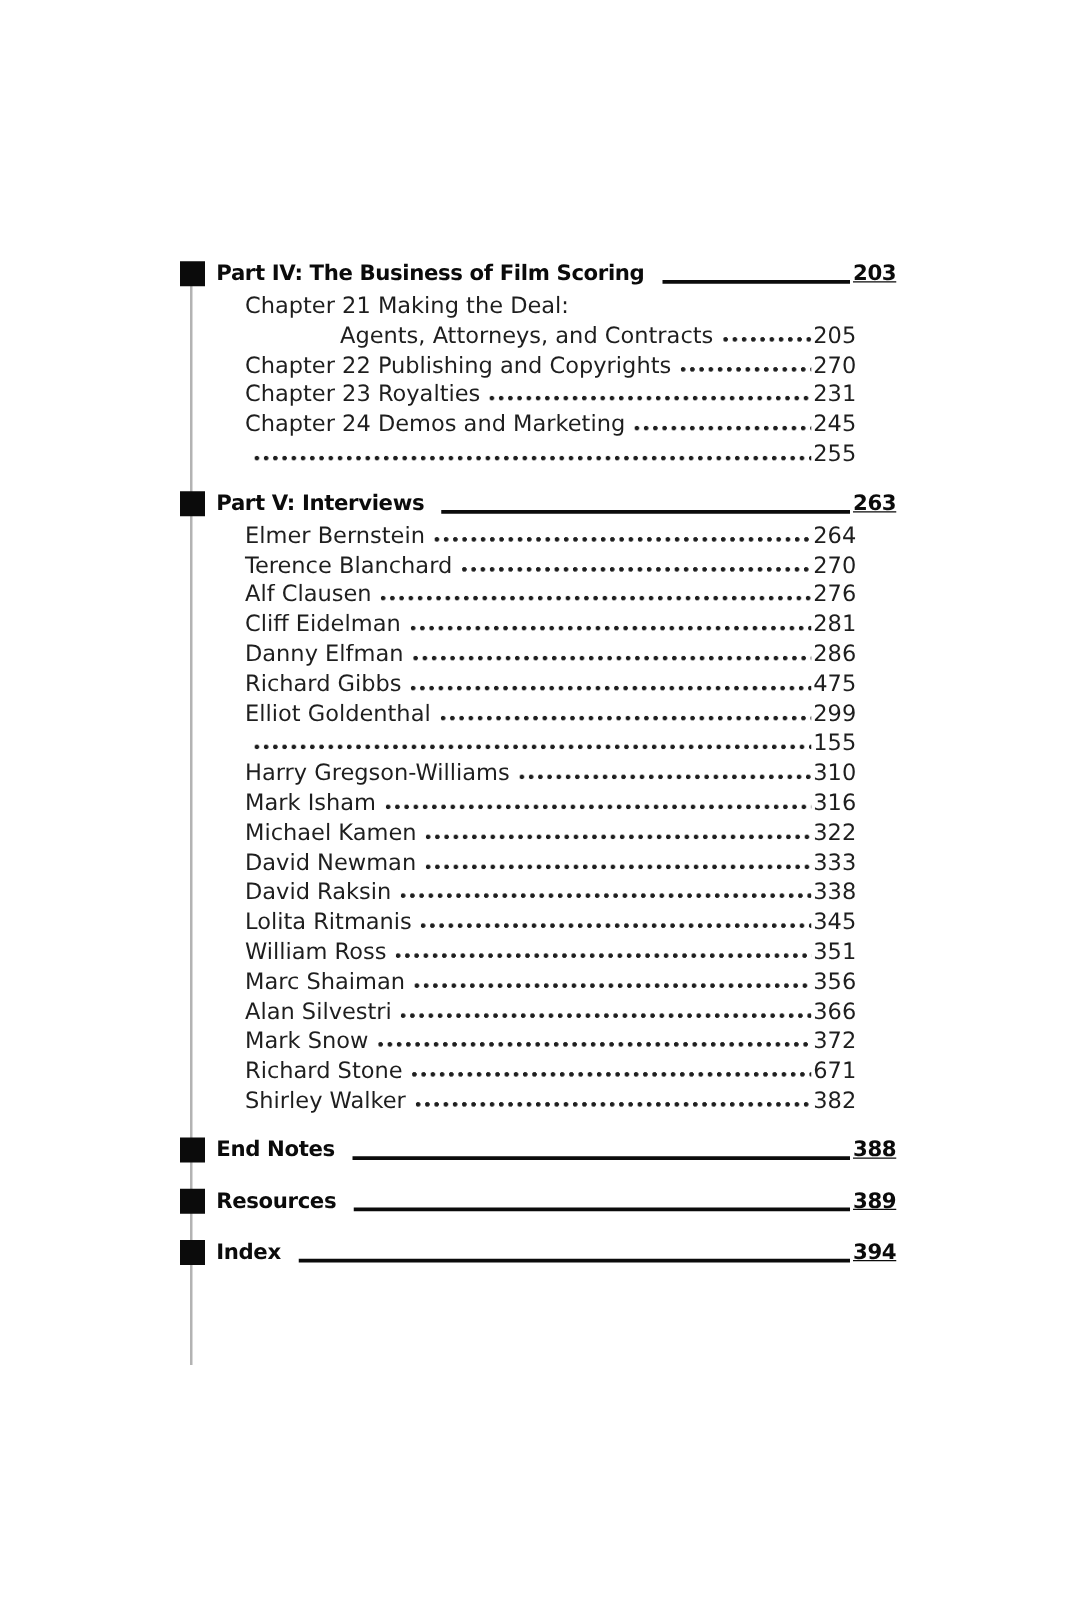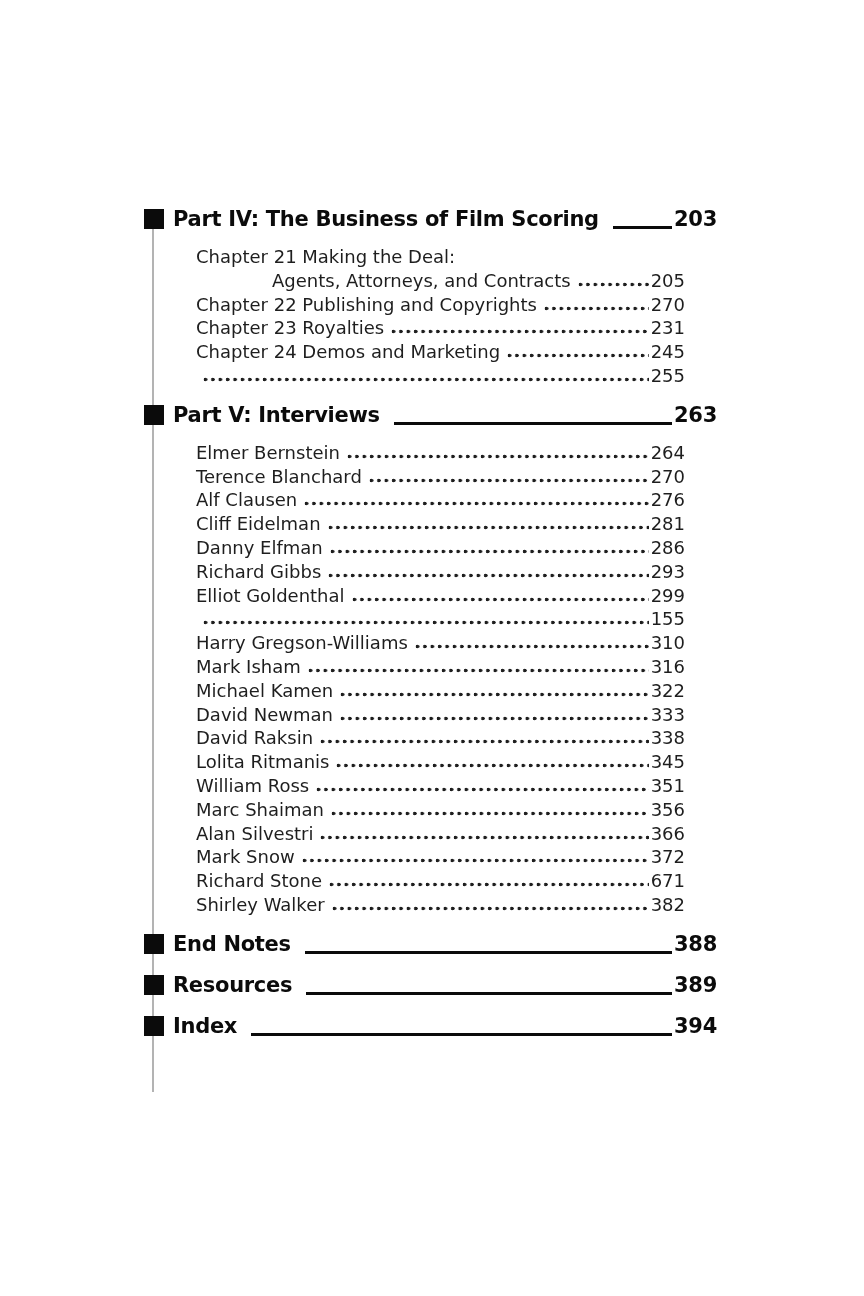--- a/index.html
+++ b/index.html
@@ -32,21 +32,21 @@
     left: 144px;
     top: 205px;
     width: 573px;
   }
   .toc-section + .toc-section { margin-top: 13px; }
   .part-row {
     display: flex;
     align-items: baseline;
     height: 28px;
     line-height: 28px;
-    font-size: 21px;
+    font-size: 17px;
     font-weight: 700;
     color: var(--heading);
     letter-spacing: -0.3px;
     white-space: nowrap;
   }
   .bullet {
     flex: 0 0 auto;
     width: 20px;
     height: 20px;
     background: var(--bullet);
@@ -55,22 +55,22 @@
   }
   .part-title { flex: 0 0 auto; }
   .rule {
     flex: 1 1 auto;
     min-width: 18px;
     height: 3px;
     background: var(--heading);
     margin: 0 2px 0 14px;
     transform: translateY(3px);
   }
-  .part-page { flex: 0 0 auto; }
-  .entries { margin-top: 12px; }
+  .part-page { flex: 0 0 auto; text-decoration: underline; }
+  .entries { margin-top: 0; }
   .entry {
     display: flex;
     align-items: baseline;
     height: 23.8px;
     line-height: 23.8px;
     font-size: 18px;
     color: var(--text);
     padding: 0 32px 0 52px;
     white-space: nowrap;
   }
@@ -160,21 +160,21 @@
             <span class="page-num">281</span>
           </div>
           <div class="entry">
             <span class="label">Danny Elfman</span>
             <span class="dots"></span>
             <span class="page-num">286</span>
           </div>
           <div class="entry">
             <span class="label">Richard Gibbs</span>
             <span class="dots"></span>
-            <span class="page-num">293</span>
+            <span class="page-num">475</span>
           </div>
           <div class="entry">
             <span class="label">Elliot Goldenthal</span>
             <span class="dots"></span>
             <span class="page-num">299</span>
           </div>
           <div class="entry">
             <span class="dots"></span>
             <span class="page-num">155</span>
           </div>

